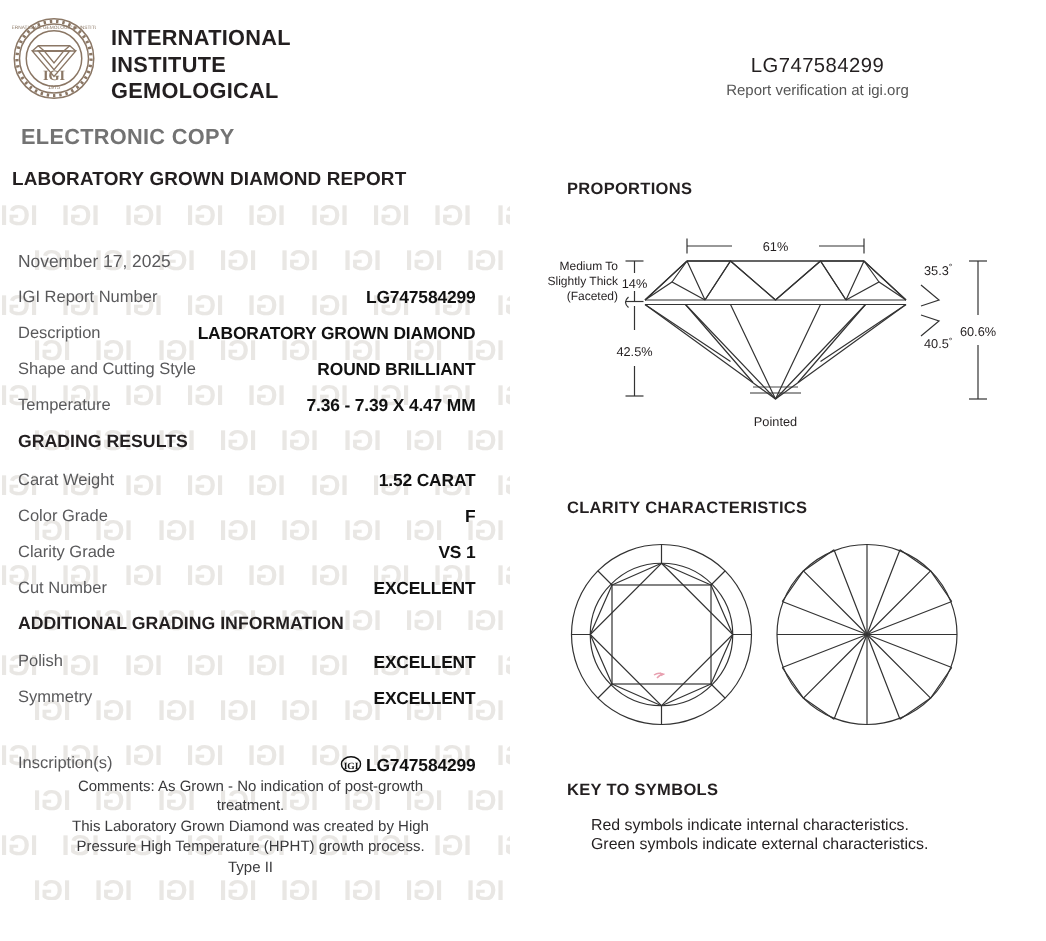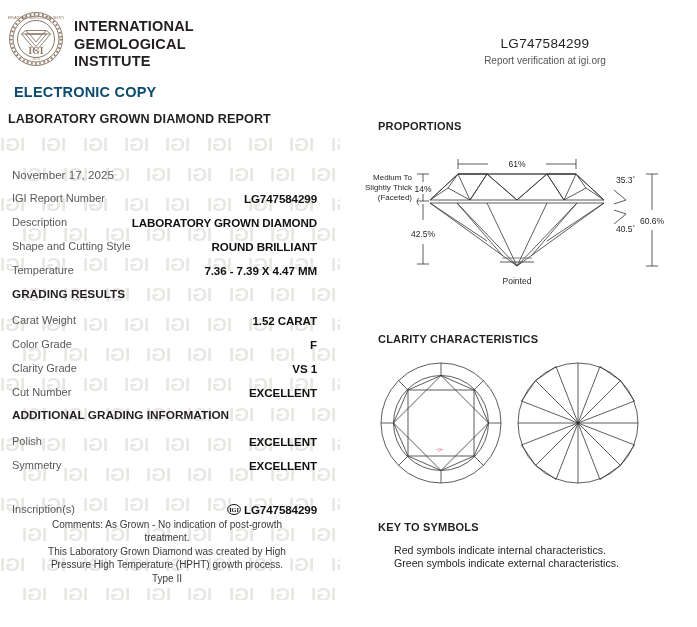--- a/index.html
+++ b/index.html
@@ -40,21 +40,21 @@
   .rep-num {
     position: absolute; left: 400px; top: 36px; width: 290px;
     text-align: center; font-size: 13.5px; color: #231f20; letter-spacing: .3px;
   }
   .rep-ver {
     position: absolute; left: 400px; top: 55px; width: 290px;
     text-align: center; font-size: 10px; color: #555;
   }
   .ecopy {
     position: absolute; left: 14px; top: 84px;
-    font-size: 14.5px; font-weight: bold; color: #0c4a6e; letter-spacing: .2px;
+    font-size: 14.5px; font-weight: bold; color: #737373; letter-spacing: .2px;
   }
   .report-title {
     position: absolute; left: 8px; top: 112px;
     font-size: 12.6px; font-weight: bold; color: #231f20; letter-spacing: .1px;
   }
 
   
   .leftcol { position: absolute; left: 4px; top: 0; width: 340px; height: 627px; z-index: 1; }
   .row {
     position: absolute; left: 8px; width: 305px; height: 16px;
@@ -148,22 +148,22 @@
         <text x="28" y="42.5" font-family="'Liberation Serif',serif" font-size="9.5" font-weight="bold" fill="#8b7765" text-anchor="middle">IGI</text>
         <text x="28" y="48.5" font-family="'Liberation Sans',sans-serif" font-size="3.6" fill="#8b7765" text-anchor="middle">1975</text>
         <g fill="#8b7765" font-family="'Liberation Sans',sans-serif" font-size="3.2">
           <text x="28" y="8.2" text-anchor="middle">INTERNATIONAL GEMOLOGICAL INSTITUTE</text>
         </g>
       </svg>
     </div>
 
     <div class="org">
       <div>INTERNATIONAL</div>
+      <div>INSTITUTE</div>
       <div>GEMOLOGICAL</div>
-      <div>INSTITUTE</div>
     </div>
 
     <div class="rep-num">LG747584299</div>
     <div class="rep-ver">Report verification at igi.org</div>
 
     <div class="ecopy">ELECTRONIC COPY</div>
     <div class="report-title">LABORATORY GROWN DIAMOND REPORT</div>
   </div>
 
   <div class="leftcol">

